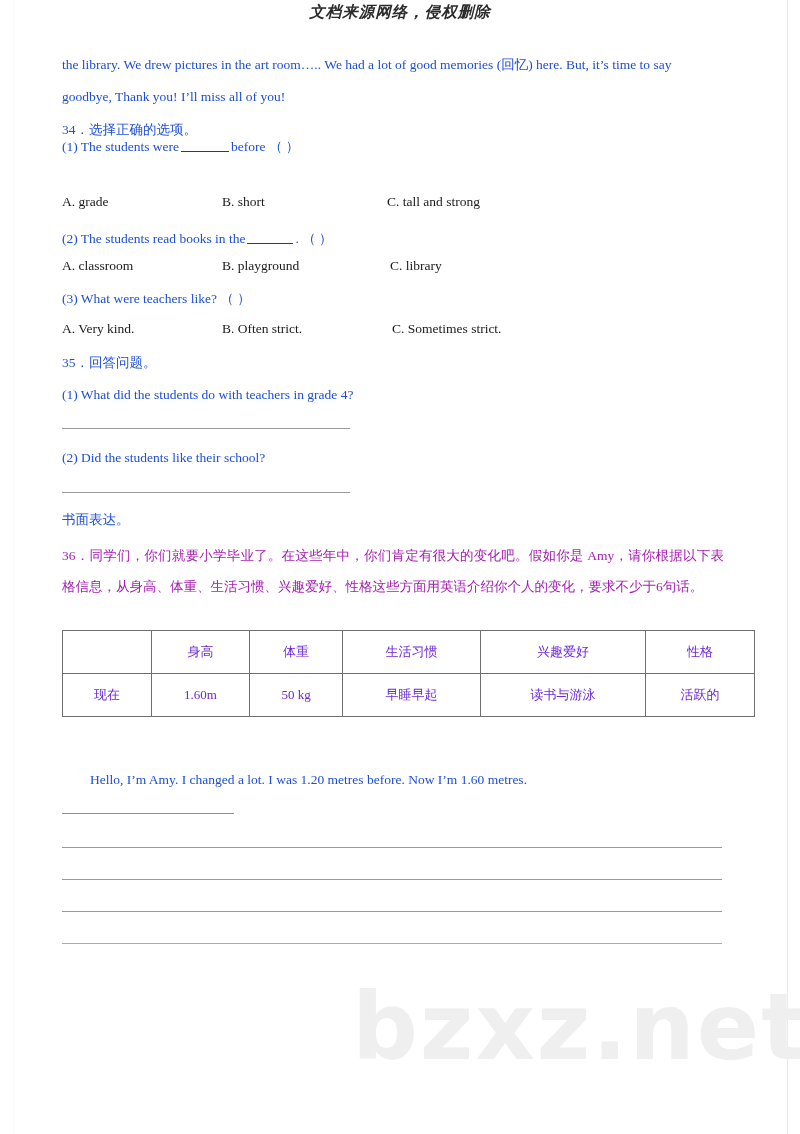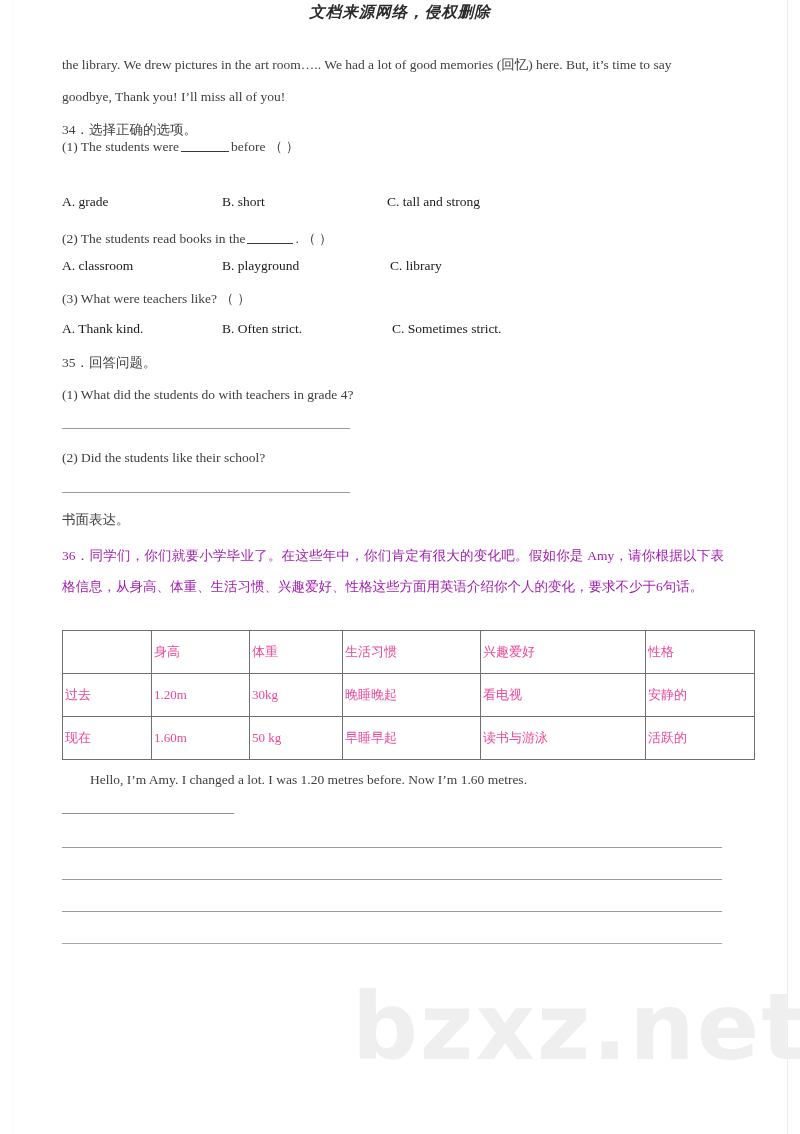--- a/index.html
+++ b/index.html
@@ -65,21 +65,21 @@
     white-space: nowrap;
     user-select: none;
   }
 
   
   .txt {
     position: absolute;
     font-size: 13.5px;
     line-height: 1.5;
     white-space: nowrap;
-    color: #404040;
+    color: #1d4ed8;
   }
   .cn {
     font-family: "Liberation Serif", "DejaVu Serif", serif;
   }
 
   
   .passage-l1 { left: 62px; top: 55px; }
   .passage-l2 { left: 62px; top: 87px; }
 
   
@@ -164,23 +164,24 @@
     left: 62px;
     top: 630px;
     width: 662px;
     border-collapse: collapse;
     table-layout: fixed;
     font-size: 13px;
   }
   .cmp-table td {
     border: 1px solid #6f6f6f;
     height: 42px;
+    text-align: center;
     vertical-align: middle;
     padding: 0 2px;
-    color: #ec4899;
+    color: #6d28d9;
     font-family: "Liberation Serif", "DejaVu Serif", serif;
   }
   .cmp-table .c0 { width: 84px; }
   .cmp-table .c1 { width: 93px; }
   .cmp-table .c2 { width: 88px; }
   .cmp-table .c3 { width: 133px; }
   .cmp-table .c4 { width: 160px; }
   .cmp-table .c5 { width: 104px; }
 </style>
 </head>
@@ -213,21 +214,21 @@
     <span>(2) The students read books in the</span><span class="blank-inline short"></span><span>.  （           ）</span>
   </div>
   <div class="opt-row opt-row-2">
     <span class="opt opt-a">A. classroom</span>
     <span class="opt opt-b2">B. playground</span>
     <span class="opt opt-c2">C. library</span>
   </div>
 
   <div class="txt q34-s3">(3) What were teachers like?  （           ）</div>
   <div class="opt-row opt-row-3">
-    <span class="opt opt-a">A. Thank kind.</span>
+    <span class="opt opt-a">A. Very kind.</span>
     <span class="opt opt-b">B. Often strict.</span>
     <span class="opt opt-c-wide">C. Sometimes strict.</span>
   </div>
 
   <div class="txt cn q35-title">35．回答问题。</div>
   <div class="txt q35-s1">(1) What did the students do with teachers in grade 4?</div>
   <div class="rule rule-q35-1"></div>
   <div class="txt q35-s2">(2) Did the students like their school?</div>
   <div class="rule rule-q35-2"></div>
 
@@ -239,28 +240,20 @@
     <tbody>
       <tr>
         <td class="c0"></td>
         <td class="c1">身高</td>
         <td class="c2">体重</td>
         <td class="c3">生活习惯</td>
         <td class="c4">兴趣爱好</td>
         <td class="c5">性格</td>
       </tr>
       <tr>
-        <td class="c0">过去</td>
-        <td class="c1">1.20m</td>
-        <td class="c2">30kg</td>
-        <td class="c3">晚睡晚起</td>
-        <td class="c4">看电视</td>
-        <td class="c5">安静的</td>
-      </tr>
-      <tr>
         <td class="c0">现在</td>
         <td class="c1">1.60m</td>
         <td class="c2">50 kg</td>
         <td class="c3">早睡早起</td>
         <td class="c4">读书与游泳</td>
         <td class="c5">活跃的</td>
       </tr>
     </tbody>
   </table>
 

